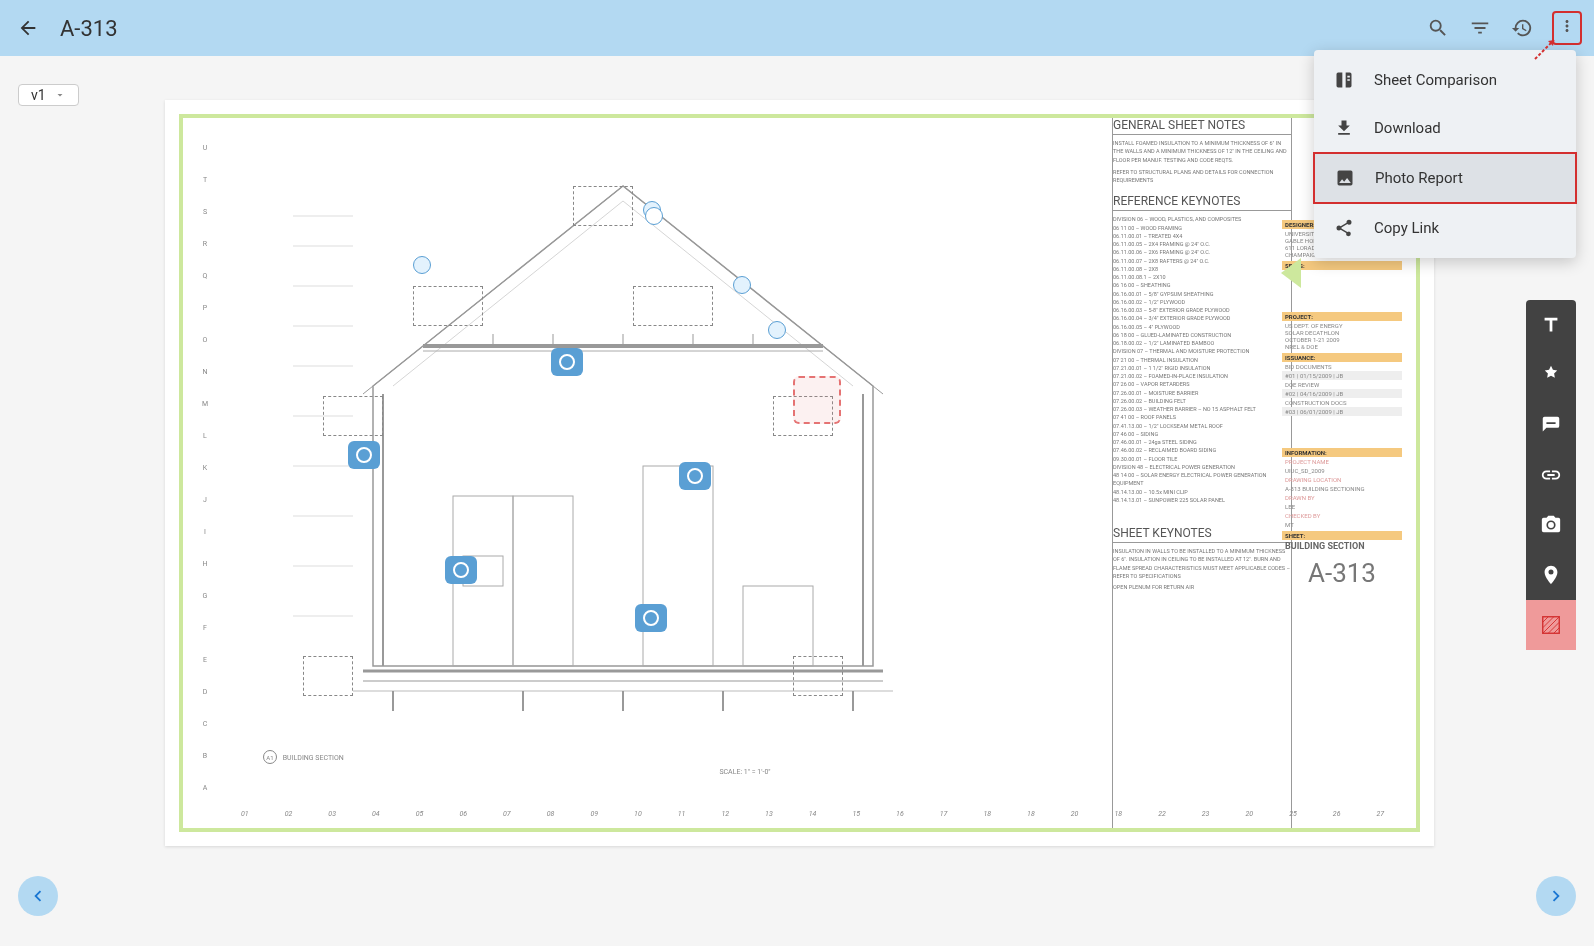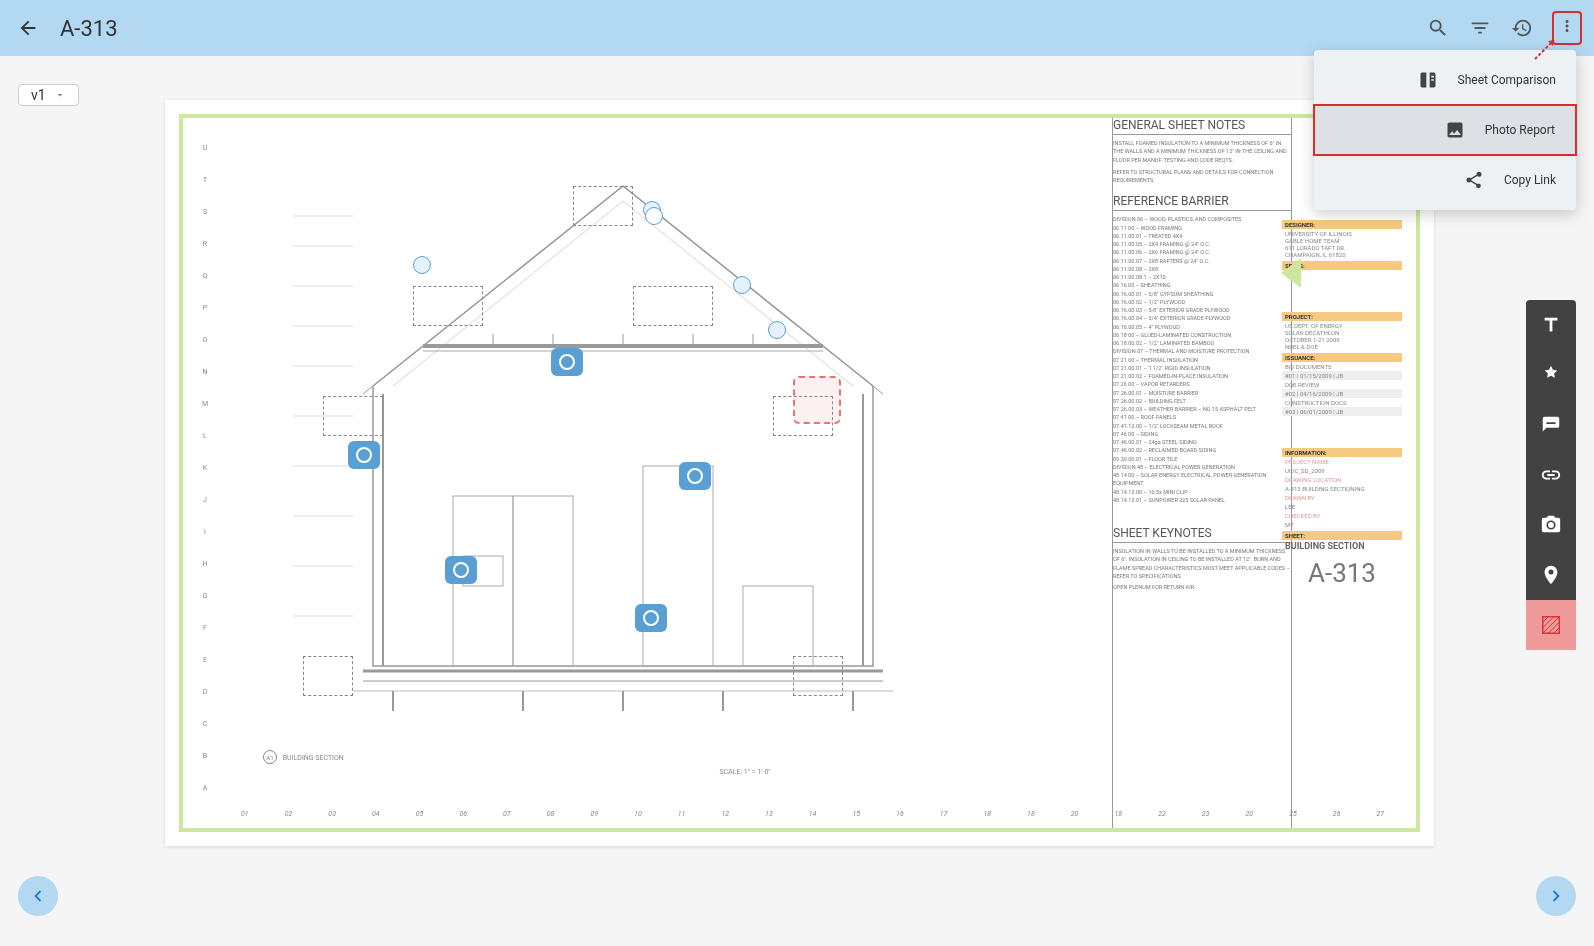--- a/index.html
+++ b/index.html
@@ -187,23 +187,22 @@
   box-shadow: 0 4px 16px rgba(0,0,0,0.2);
   padding: 6px 0;
   z-index: 100;
 }
 .menu-item {
   display: flex;
   align-items: center;
   padding: 14px 20px;
   gap: 20px;
   cursor: pointer;
-  font-size: 12px;
+  font-size: 15px;
   color: #333;
-  justify-content: flex-end;
 }
 .menu-item.highlighted {
   background: #dde1e6;
   border: 2px solid #d32f2f;
   margin: 0 -1px;
 }
 .menu-icon {
   width: 20px; height: 20px;
   display: flex; align-items: center; justify-content: center;
   color: #444;
@@ -334,20 +333,28 @@
 </div>
 
 <div class="dropdown-menu">
   <div class="menu-item">
     <div class="menu-icon">
       <svg width="20" height="20" viewBox="0 0 24 24">
           <path fill="#444" d="M10 3H5a2 2 0 00-2 2v14a2 2 0 002 2h5V3zm4 0v18h5a2 2 0 002-2V5a2 2 0 00-2-2h-5zm2 4h3v2h-3V7zm0 4h3v2h-3v-2z"></path>
         </svg>
     </div>
     <span>Sheet Comparison</span>
+  </div>
+  <div class="menu-item">
+    <div class="menu-icon">
+      <svg width="20" height="20" viewBox="0 0 24 24">
+          <path fill="#444" d="M19 9h-4V3H9v6H5l7 7 7-7zM5 18v2h14v-2H5z"></path>
+        </svg>
+    </div>
+    <span>Download</span>
   </div>
   <div class="menu-item highlighted">
     <div class="menu-icon">
       <svg width="20" height="20" viewBox="0 0 24 24">
           <path fill="#444" d="M21 19V5a2 2 0 00-2-2H5a2 2 0 00-2 2v14a2 2 0 002 2h14a2 2 0 002-2zM8.5 13.5l2.5 3.01L14.5 12l4.5 6H5l3.5-4.5z"></path>
         </svg>
     </div>
     <span>Photo Report</span>
   </div>
   <div class="menu-item">
@@ -466,21 +473,21 @@
         <span class="section-circle">A1</span>
         <span>BUILDING SECTION</span>
       </div>
       <div class="scale-label">SCALE: 1" = 1'-0"</div>
     </div>
 
     <div class="notes-panel" style="right:124px; width:180px; border-right: 1px solid #999;">
       <div class="notes-header">GENERAL SHEET NOTES</div>
       <div class="note-line">INSTALL FOAMED INSULATION TO A MINIMUM THICKNESS OF 6" IN THE WALLS AND A MINIMUM THICKNESS OF 12" IN THE CEILING AND FLOOR PER MANUF. TESTING AND CODE REQTS.</div>
       <div class="note-line" style="margin-top:4px;">REFER TO STRUCTURAL PLANS AND DETAILS FOR CONNECTION REQUIREMENTS</div>
-      <div class="notes-header" style="margin-top:10px;">REFERENCE BARRIER</div>
+      <div class="notes-header" style="margin-top:10px;">REFERENCE KEYNOTES</div>
       <div id="keynotes-list">
           <div class="note-line">DIVISION 06 – WOOD, PLASTICS, AND COMPOSITES</div>
           <div class="note-line">06 11 00 – WOOD FRAMING</div>
           <div class="note-line">06.11.00.01 – TREATED 4X4</div>
           <div class="note-line">06.11.00.05 – 2X4 FRAMING @ 24" O.C.</div>
           <div class="note-line">06.11.00.06 – 2X6 FRAMING @ 24" O.C.</div>
           <div class="note-line">06.11.00.07 – 2X8 RAFTERS @ 24" O.C.</div>
           <div class="note-line">06.11.00.08 – 2X8</div>
           <div class="note-line">06.11.00.08.1 – 2X10</div>
           <div class="note-line">06 16 00 – SHEATHING</div>

